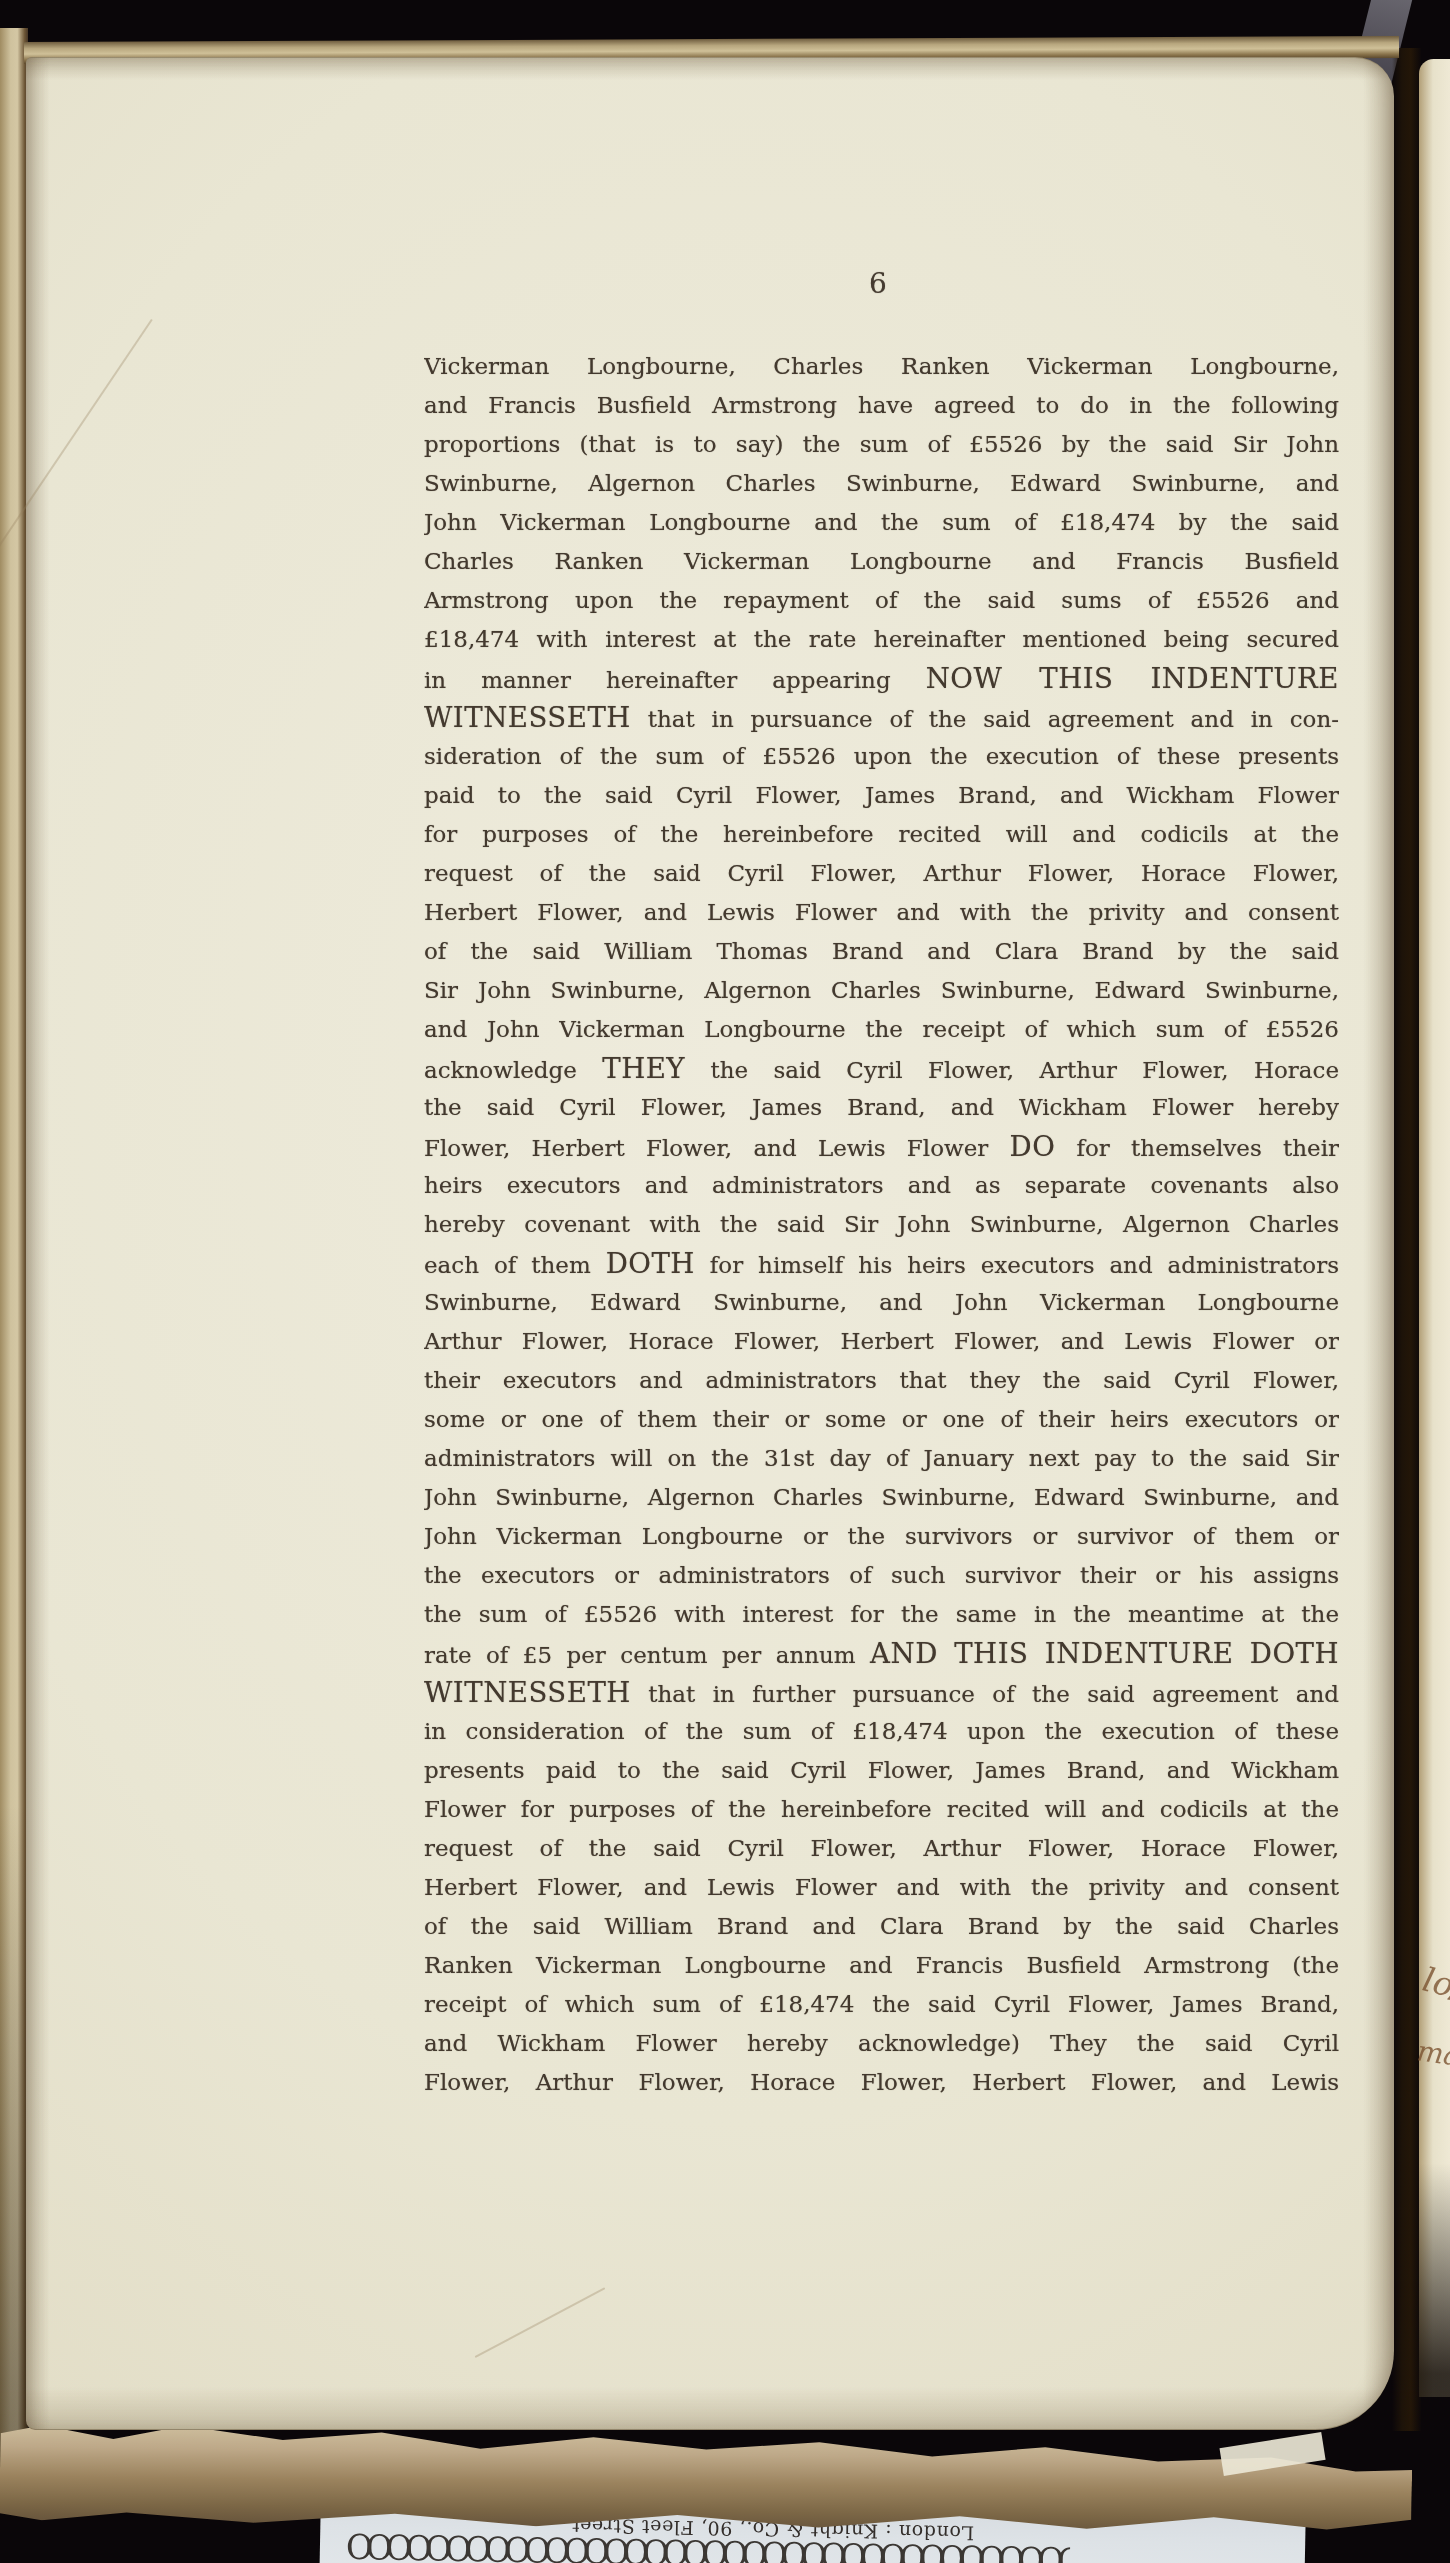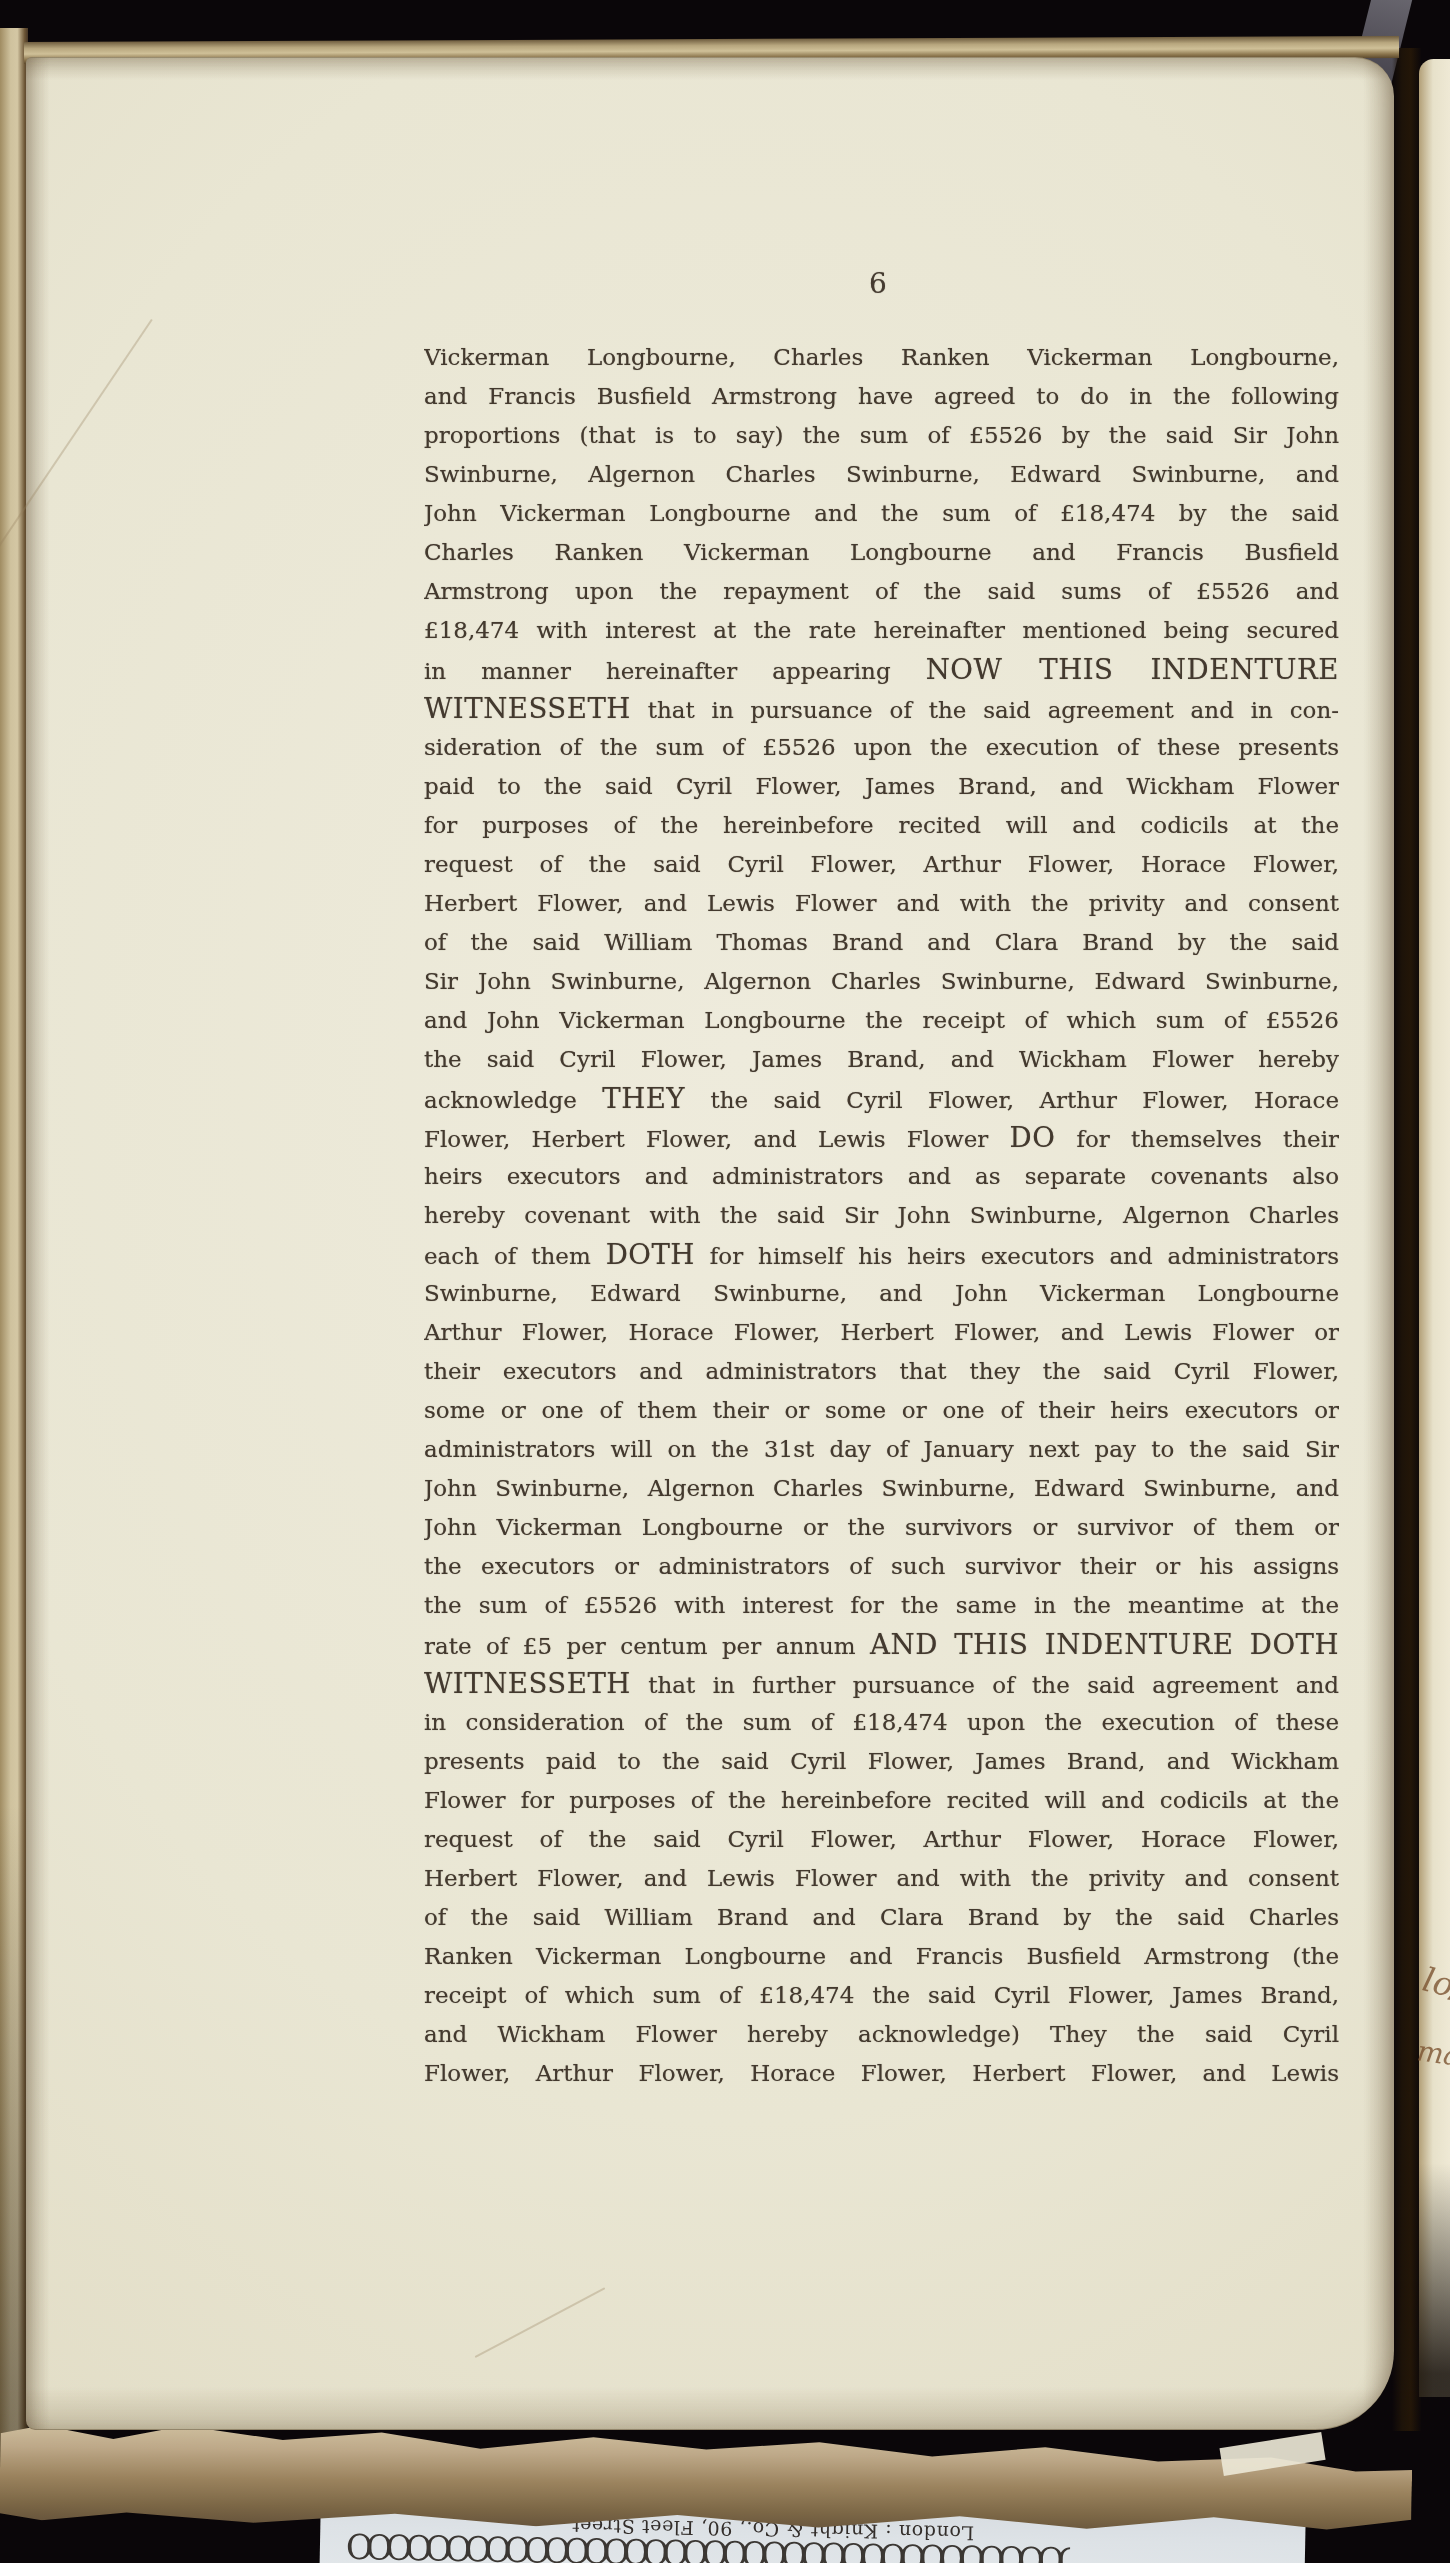--- a/index.html
+++ b/index.html
@@ -122,21 +122,21 @@
   .crease-1{left:48px;top:238px;width:1.8px;height:275px;transform:rotate(34deg);}
   .crease-2{left:513px;top:2191px;width:1.8px;height:147px;transform:rotate(62deg);border-radius:1.8px;}
 
   .page-number{
     position:absolute;left:843px;top:209px;
     font-size:28px;color:#453b30;
     text-shadow:0 0 0.9px rgba(64,54,44,.6);
   }
 
   .doc-lines{
-    position:absolute;left:398px;top:280px;width:915px;
+    position:absolute;left:398px;top:289px;width:915px;
   }
   .line{
     height:39px;line-height:39px;
     overflow:hidden;
     text-align:justify;text-align-last:justify;
     font-size:23px;
     color:#43392e;
     text-shadow:0 0 0.9px rgba(62,52,42,.55);
   }
   .bigcaps{font-size:1.2em;letter-spacing:0.5px;}
@@ -177,22 +177,22 @@
       <div class="line">in manner hereinafter appearing <span class="bigcaps">NOW THIS INDENTURE</span></div>
       <div class="line"><span class="bigcaps">WITNESSETH</span> that in pursuance of the said agreement and in con-</div>
       <div class="line">sideration of the sum of £5526 upon the execution of these presents</div>
       <div class="line">paid to the said Cyril Flower, James Brand, and Wickham Flower</div>
       <div class="line">for purposes of the hereinbefore recited will and codicils at the</div>
       <div class="line">request of the said Cyril Flower, Arthur Flower, Horace Flower,</div>
       <div class="line">Herbert Flower, and Lewis Flower and with the privity and consent</div>
       <div class="line">of the said William Thomas Brand and Clara Brand by the said</div>
       <div class="line">Sir John Swinburne, Algernon Charles Swinburne, Edward Swinburne,</div>
       <div class="line">and John Vickerman Longbourne the receipt of which sum of £5526</div>
+      <div class="line">acknowledge <span class="bigcaps">THEY</span> the said Cyril Flower, Arthur Flower, Horace</div>
       <div class="line">the said Cyril Flower, James Brand, and Wickham Flower hereby</div>
-      <div class="line">acknowledge <span class="bigcaps">THEY</span> the said Cyril Flower, Arthur Flower, Horace</div>
       <div class="line">Flower, Herbert Flower, and Lewis Flower <span class="bigcaps">DO</span> for themselves their</div>
       <div class="line">heirs executors and administrators and as separate covenants also</div>
       <div class="line">hereby covenant with the said Sir John Swinburne, Algernon Charles</div>
       <div class="line">each of them <span class="bigcaps">DOTH</span> for himself his heirs executors and administrators</div>
       <div class="line">Swinburne, Edward Swinburne, and John Vickerman Longbourne</div>
       <div class="line">Arthur Flower, Horace Flower, Herbert Flower, and Lewis Flower or</div>
       <div class="line">their executors and administrators that they the said Cyril Flower,</div>
       <div class="line">some or one of them their or some or one of their heirs executors or</div>
       <div class="line">administrators will on the 31st day of January next pay to the said Sir</div>
       <div class="line">John Swinburne, Algernon Charles Swinburne, Edward Swinburne, and</div>

